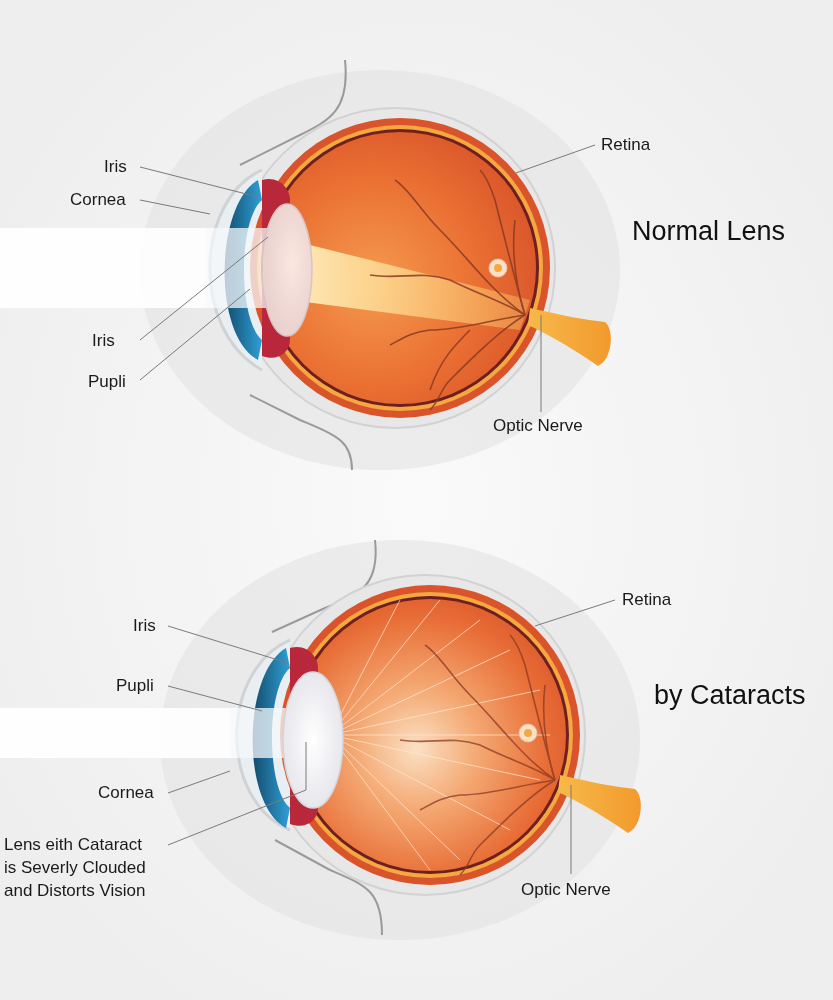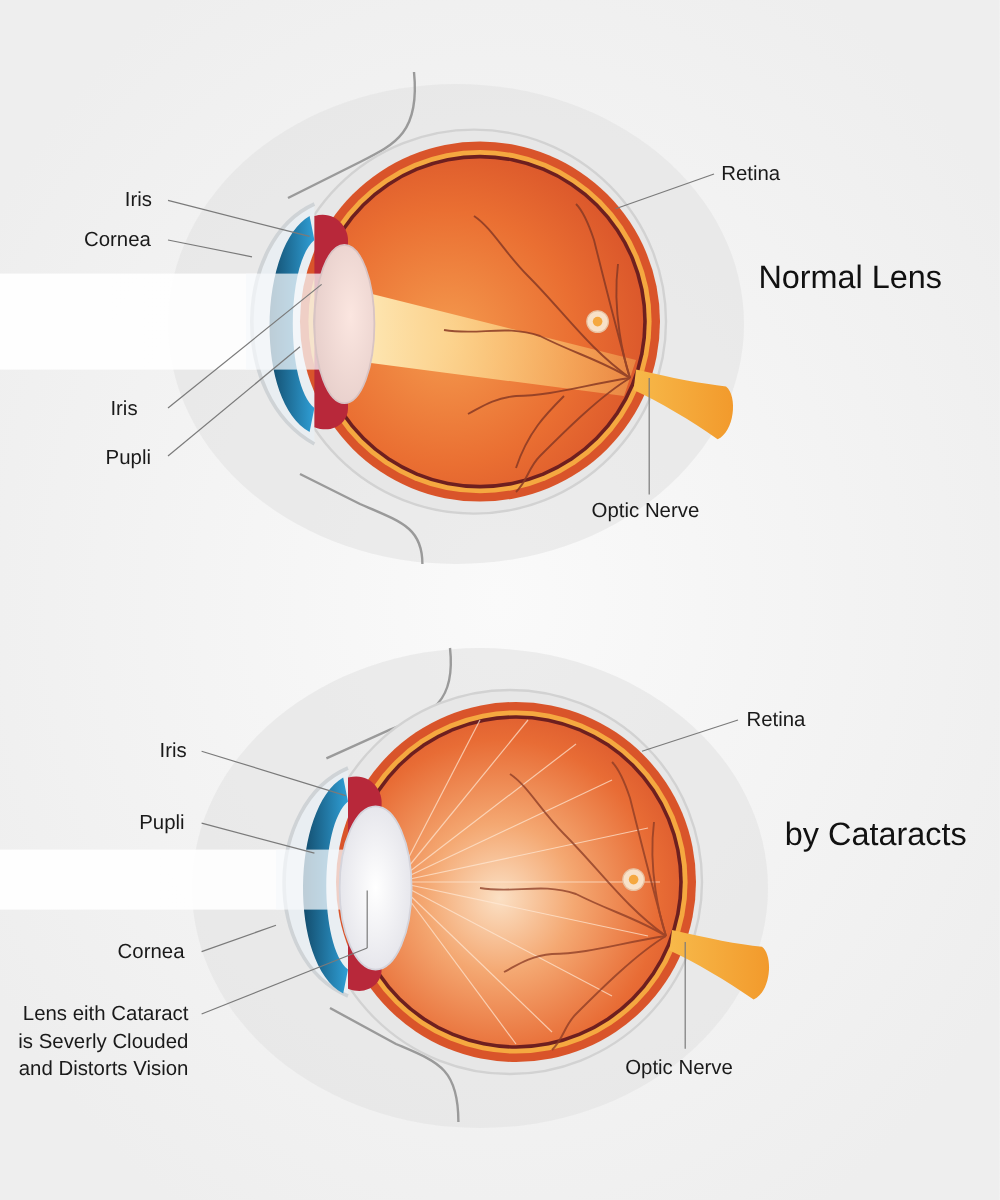--- a/index.html
+++ b/index.html
@@ -1,21 +1,21 @@
 <!DOCTYPE html>
 <html><head>
 <meta charset="utf-8">
 <style>
   html, body { margin:0; padding:0; }
   body { width:833px; height:1000px; background:#f2f2f2; overflow:hidden; position:relative;
          font-family:"Liberation Sans", "DejaVu Sans", sans-serif; }
   .stage { position:absolute; left:0; top:0; width:833px; height:1000px; }
   .label { position:absolute; color:#1a1a1a; font-size:17px; line-height:20px; white-space:nowrap; }
   .title { position:absolute; color:#111; font-size:27px; line-height:30px; white-space:nowrap; }
-  .multiline { white-space:pre; text-align:right; line-height:23px; }
+  .multiline { white-space:pre; text-align:left; line-height:23px; }
 </style>
 </head>
 <body>
 
 <div class="stage">
 <svg width="833" height="1000" viewBox="0 0 833 1000" xmlns="http://www.w3.org/2000/svg">
   <defs>
     <radialGradient id="bgGlow" cx="50%" cy="50%" r="60%">
       <stop offset="0%" stop-color="#fafafa"></stop>
       <stop offset="100%" stop-color="#eeeeee"></stop>

